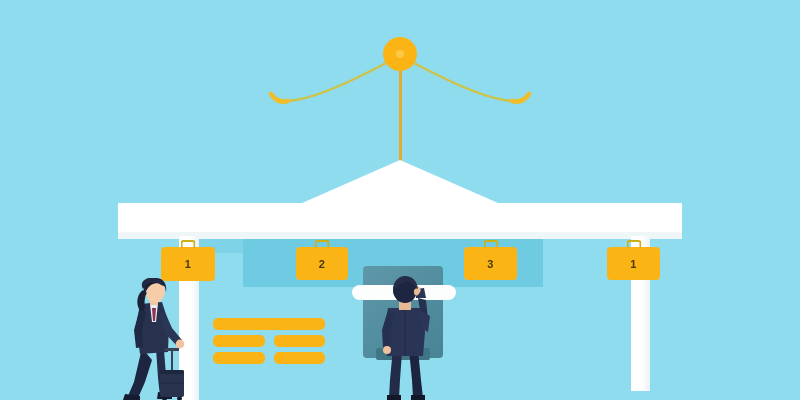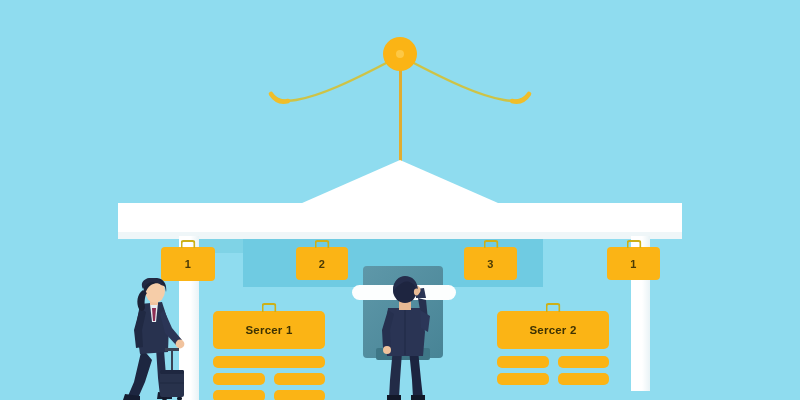--- a/index.html
+++ b/index.html
@@ -197,45 +197,29 @@
   </div>
   <div class="tag tag-4">
     <span class="handle"></span>
     <div class="body">1</div>
   </div>
 
   <div class="white-rail"></div>
   <div class="rail-case-handle"></div>
 
   <div class="server server-left">
-    <div class="card">
-      <span class="card-handle"></span>
-      <span>Sercer 1</span>
-    </div>
     <div class="bars">
       <div class="bar wide"></div>
       <div class="bar"></div>
       <div class="bar"></div>
       <div class="bar"></div>
       <div class="bar"></div>
     </div>
   </div>
 
-  <div class="server server-right">
-    <div class="card">
-      <span class="card-handle"></span>
-      <span>Sercer 2</span>
-    </div>
-    <div class="bars">
-      <div class="bar"></div>
-      <div class="bar"></div>
-      <div class="bar"></div>
-      <div class="bar"></div>
-    </div>
-  </div>
 
   <svg class="person person-woman" viewBox="0 0 86 122">
 
     <path d="M30 70 L22 104 L16 118 L26 120 L33 104 L40 82 Z" fill="#1D2640"></path>
 
     <path d="M44 70 L46 100 L48 118 L58 117 L54 98 L52 72 Z" fill="#232C49"></path>
 
     <path d="M13 116 L28 118 L28 122 L11 122 Z" fill="#151C30"></path>
     <path d="M46 114 L60 116 L60 121 L45 121 Z" fill="#151C30"></path>
 

